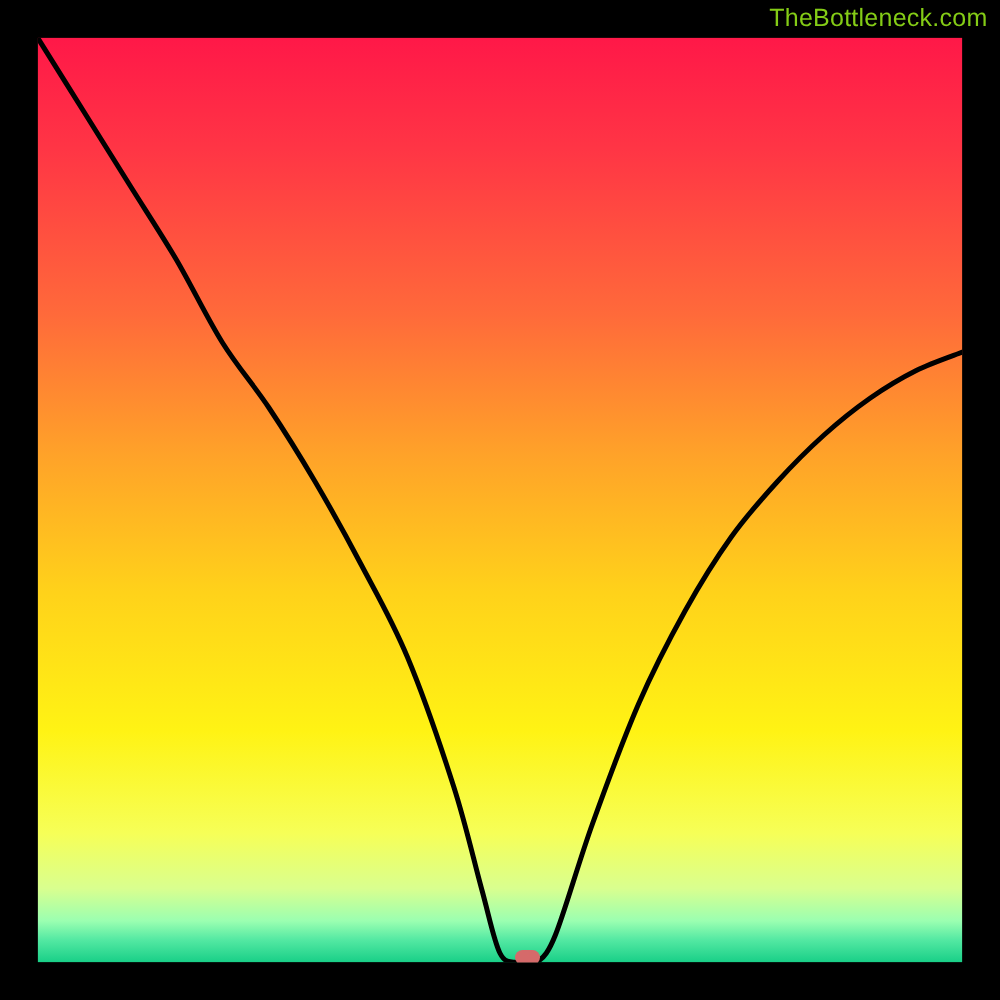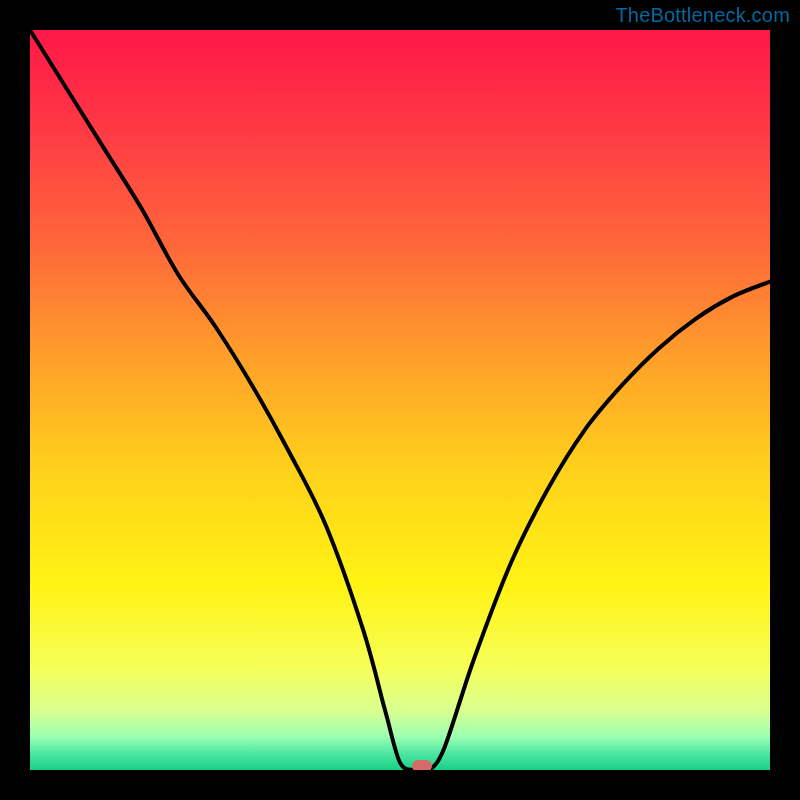--- a/index.html
+++ b/index.html
@@ -14,21 +14,21 @@
   .frame {
     position: relative;
     width: 800px;
     height: 800px;
     background: #000;
   }
   .watermark {
     position: absolute;
     top: 4px;
     right: 10px;
-    color: #0369a1;
+    color: #84cc16;
     font-size: 20px;
     font-weight: 500;
     letter-spacing: 0.2px;
     z-index: 10;
   }
   .plot-area {
     position: absolute;
     left: 30px;
     top: 30px;
     width: 740px;

